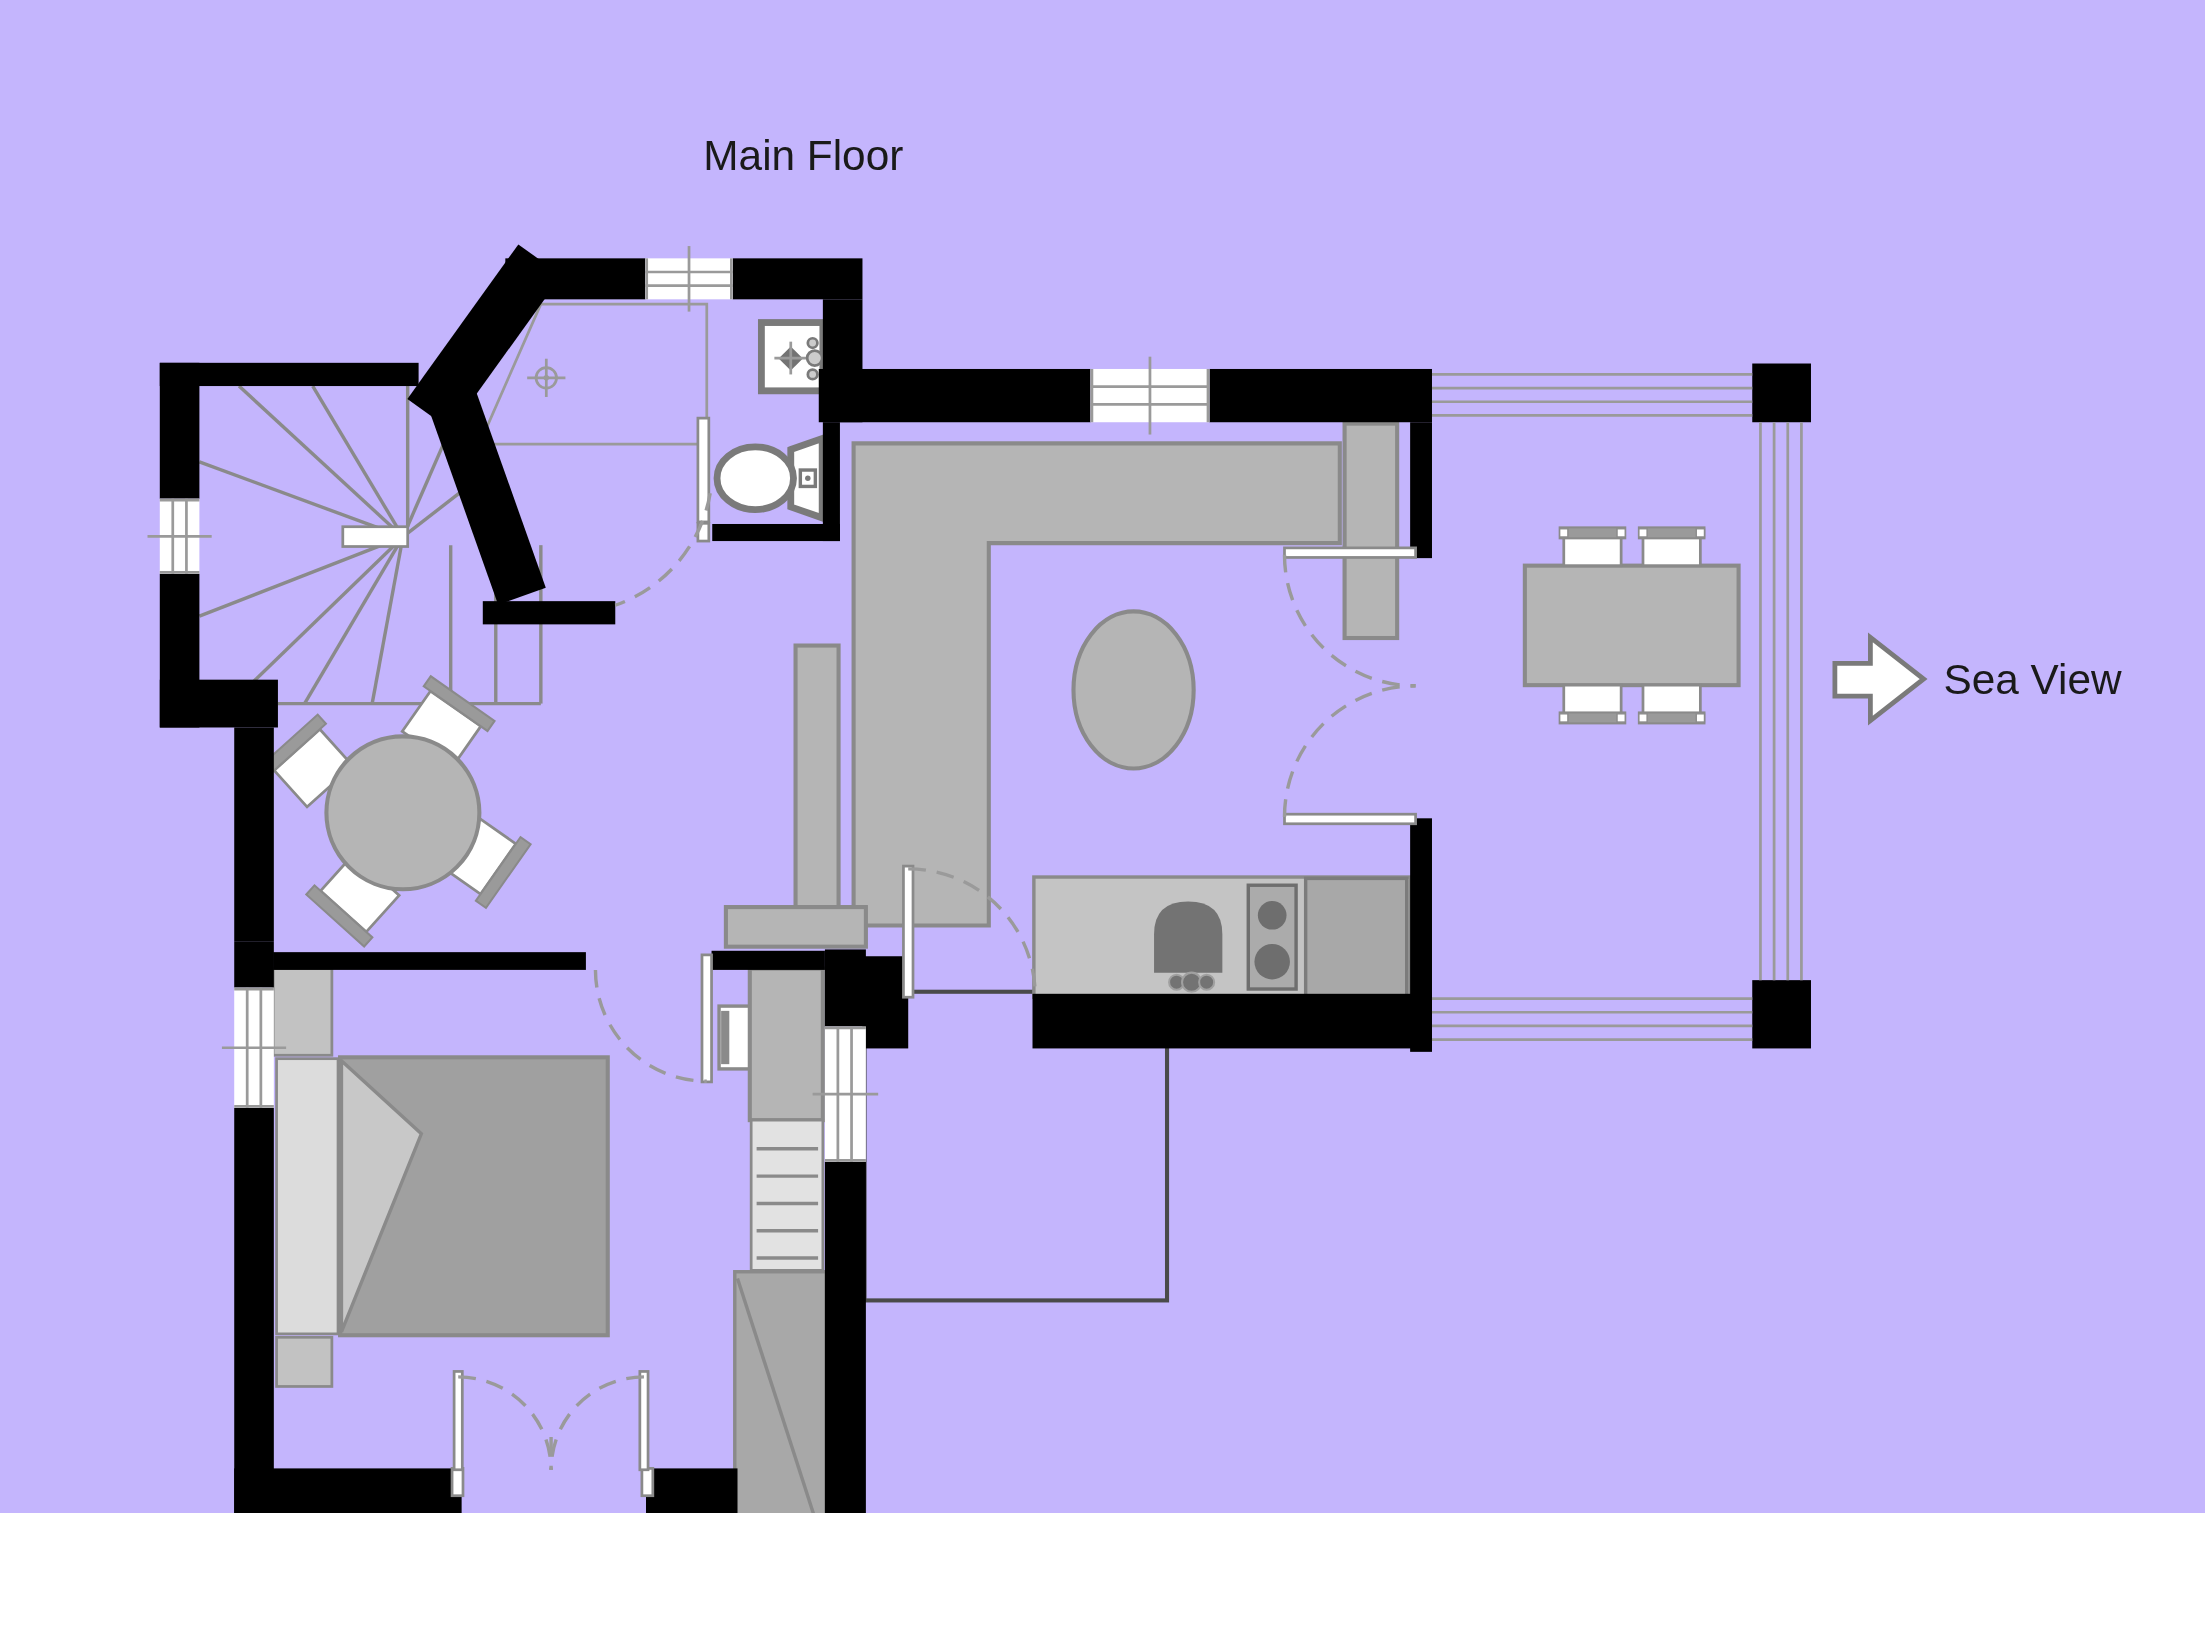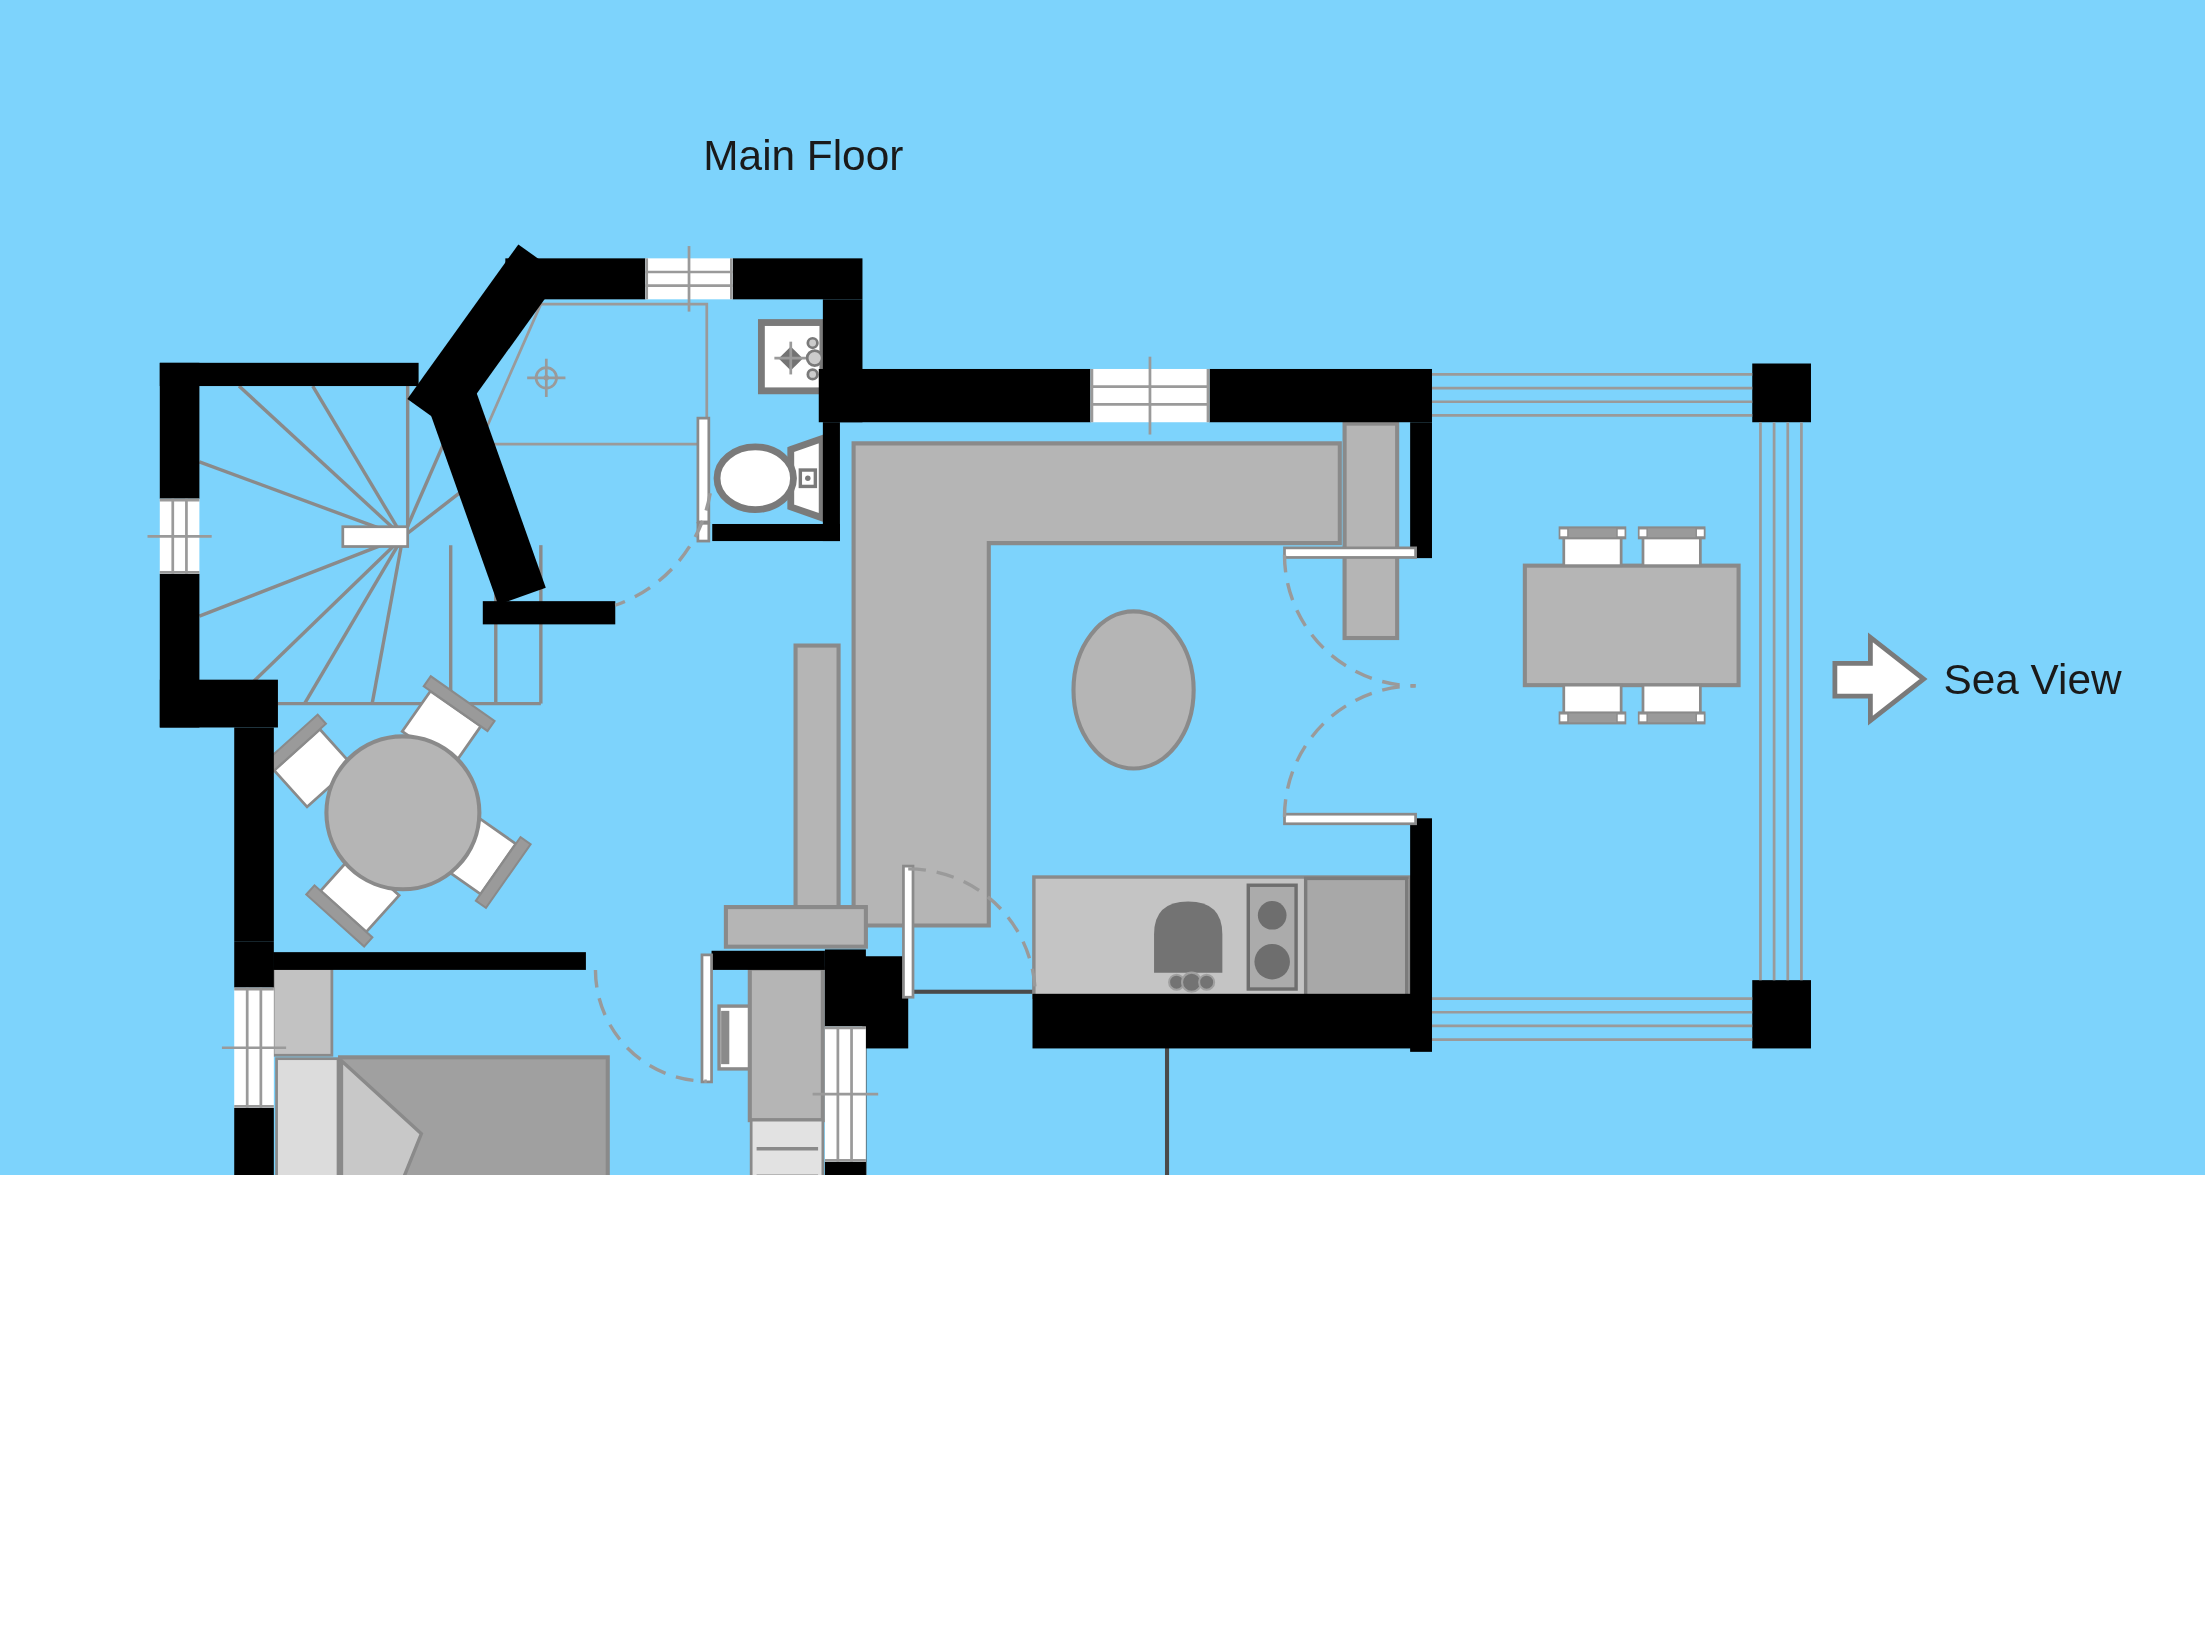--- a/index.html
+++ b/index.html
@@ -1,16 +1,16 @@
 <!DOCTYPE html>
 <html style="--wall: #000000; --text: #1a1a1a; --furniture_fill: #b5b5b5; --furniture_mid: #c4c4c4; --furniture_light: #dcdcdc; --furniture_dark: #737373; --furniture_stroke: #8a8a8a; --bed_duvet: #a0a0a0; --bed_blanket: #c8c8c8; --nightstand: #c2c2c2; --tread_light: #e2e2e2; --ramp: #a8a8a8; --line: #8a8a8a; --thin_line: #9a9a9a; --dashed: #9a9a9a; --patio_outline: #4a4a4a; --arrow_stroke: #7a7a7a;font-size:11px"><head>
 <meta charset="utf-8">
 <style>
   html,body{margin:0;padding:0;background:#fff;width:2205px;height:1653px;}
-  #plan-wrap{position:relative;width:2205px;height:1175px;background:#7dd3fc;overflow:hidden;}
+  #plan-wrap{position:relative;width:2205px;height:1513px;background:#c4b5fd;overflow:hidden;}
   svg{display:block}
   .wall{fill:var(--wall)}
   .wline{stroke:var(--wall);fill:none}
   .furn{fill:var(--furniture_fill);stroke:var(--furniture_stroke);stroke-width:6}
   .midf{fill:var(--furniture_mid);stroke:var(--furniture_stroke);stroke-width:5}
   .lite{fill:var(--furniture_light);stroke:var(--furniture_stroke);stroke-width:4}
   .duvet{fill:var(--bed_duvet);stroke:var(--furniture_stroke);stroke-width:6}
   .blanket{fill:var(--bed_blanket);stroke:var(--furniture_stroke);stroke-width:5}
   .nstand{fill:var(--nightstand);stroke:var(--furniture_stroke);stroke-width:4}
   .tread{fill:var(--tread_light);stroke:var(--furniture_stroke);stroke-width:4}

